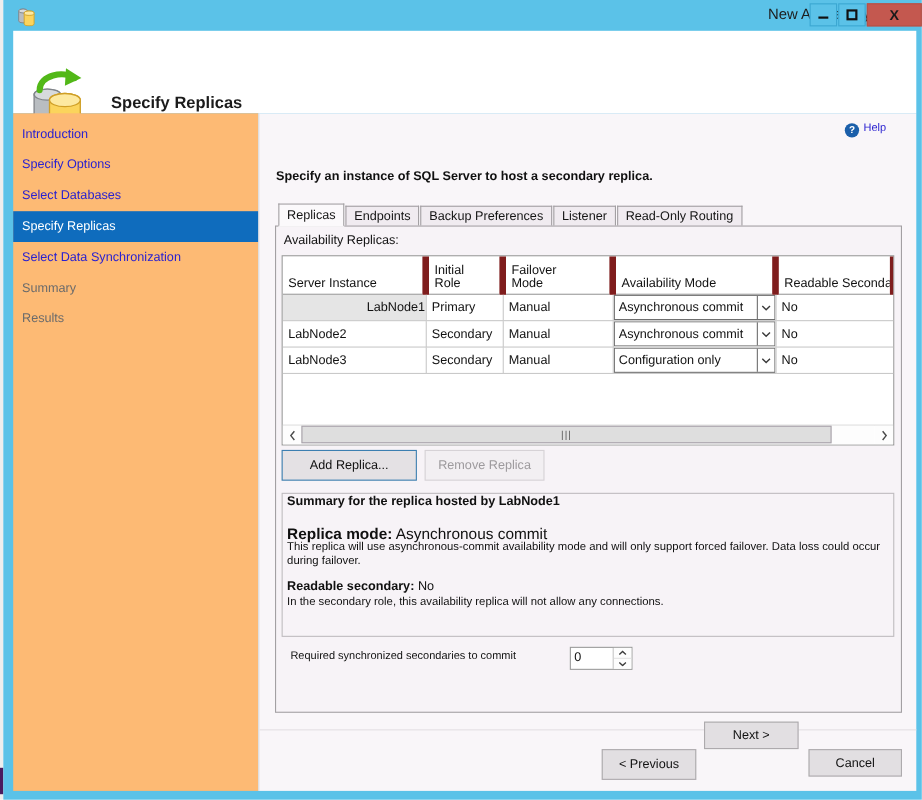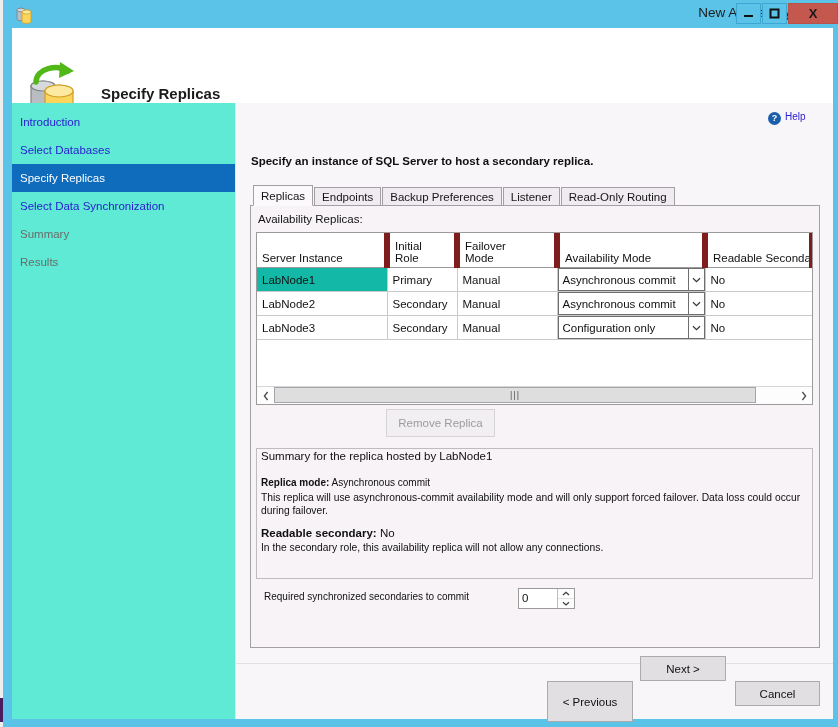--- a/index.html
+++ b/index.html
@@ -16,21 +16,21 @@
   .win-btn{position:absolute;top:3px;height:21px;border:1px solid #3ba7d2;background:#5bc2e8;
            display:flex;align-items:center;justify-content:center;font-size:11px;color:#101010;box-sizing:border-box;}
   .win-min{left:733px;width:25px;}
   .win-max{left:759px;width:25px;}
   .win-close{left:785px;width:50px;background:#c4584f;border-color:#b65247;color:#1a1a1a;font-size:13px;font-weight:bold;}
 
   .header{position:absolute;left:9px;top:28px;width:821px;height:75px;background:#ffffff;}
   .header-icon{position:absolute;left:16px;top:32px;}
   .header-title{position:absolute;left:89px;top:57px;font-size:15px;font-weight:bold;color:#1b1b1b;}
 
-  .sidebar{position:absolute;left:9px;top:103px;width:223px;height:616px;background:#5eead4;}
+  .sidebar{position:absolute;left:9px;top:103px;width:223px;height:616px;background:#fdba74;}
   .nav{position:absolute;left:0;top:5px;width:223px;}
   .nav-item{height:28px;line-height:28px;padding-left:8px;font-size:11.5px;color:#2a21d0;
             box-sizing:border-box;white-space:nowrap;}
   .nav-item.disabled{color:#6b6b6b;}
   .nav-item.selected{background:#0f6cbd;color:#ffffff;}
 
   .content{position:absolute;left:232px;top:103px;width:598px;height:616px;background:#f9f6f9;border-left:1px solid #e8e3e8;box-sizing:border-box;}
 
   .help-icon{position:absolute;left:765px;top:112px;width:13px;height:13px;border-radius:50%;
              background:#1b5faa;color:#fff;font-size:9px;font-weight:bold;line-height:13px;text-align:center;}
@@ -50,56 +50,56 @@
 
   .grid-wrap{position:absolute;left:253px;top:232px;width:557px;height:173px;background:#ffffff;
              border:1px solid #9b9b9b;box-sizing:border-box;overflow:hidden;}
   table.grid{border-collapse:collapse;table-layout:fixed;width:555px;}
   table.grid th{font-weight:normal;font-size:11.5px;color:#111;text-align:left;vertical-align:bottom;
                 padding:0 0 3px 5px;border-right:6px solid #7f1d1d;border-bottom:1px solid #9b9b9b;height:31px;
                 overflow:hidden;white-space:nowrap;}
   table.grid td{font-size:11.5px;color:#111;height:23px;padding:0;border-right:1px solid #c9c9c9;
                 border-bottom:1px solid #c9c9c9;overflow:hidden;white-space:nowrap;vertical-align:middle;}
   table.grid td .cellpad{padding-left:5px;}
-  td.sel-cell{background:#14b8a6;color:#ffffff;}
+  td.sel-cell{background:#e5e5e5;color:#ffffff;text-align:right;}
   .combo{display:flex;align-items:center;height:23px;border:1px solid #6e6e6e;box-sizing:border-box;background:#fff;}
   .combo-text{flex:1;padding-left:4px;overflow:hidden;white-space:nowrap;}
   .combo-arrow{width:15px;height:21px;border-left:1px solid #6e6e6e;display:flex;align-items:center;justify-content:center;}
 
   .hscroll{position:absolute;left:0;bottom:0;width:555px;height:17px;background:#ffffff;border-top:1px solid #d6d6d6;
            display:flex;align-items:stretch;}
   .sc-btn{width:17px;display:flex;align-items:center;justify-content:center;background:#fdfdfd;}
   .sc-track{flex:1;position:relative;background:#fdfdfd;}
   .sc-thumb{position:absolute;left:0;top:0;width:482px;height:16px;background:#dedede;border:1px solid #a8a2aa;
             box-sizing:border-box;display:flex;align-items:center;justify-content:center;}
   .sc-grip{font-size:9px;color:#555;letter-spacing:1px;}
 
   .btn{font-size:11.5px;color:#111;background:#e2dfe2;border:1px solid #adaaad;box-sizing:border-box;
        display:flex;align-items:center;justify-content:center;}
   .btn-add{position:absolute;left:253px;top:409px;width:123px;height:28px;border:1px solid #3c7fb1;background:#e4e1e4;}
   .btn-remove{position:absolute;left:383px;top:409px;width:109px;height:28px;background:#f2eff2;border:1px solid #d6d2d6;color:#9d9a9d;}
 
   .summary-box{position:absolute;left:253px;top:448px;width:557px;height:131px;border:1px solid #bfbcbf;box-sizing:border-box;}
-  .sum-title{position:absolute;left:258px;top:450px;font-size:11.5px;font-weight:normal;color:#101010;}
-  .sum-l1{position:absolute;left:258px;top:477px;font-size:10px;color:#101010;}
+  .sum-title{position:absolute;left:258px;top:450px;font-size:11.5px;font-weight:bold;color:#101010;}
+  .sum-l1{position:absolute;left:258px;top:477px;font-size:14px;color:#101010;}
   .sum-p1{position:absolute;left:258px;top:491px;width:546px;font-size:10.3px;line-height:13px;color:#101010;}
   .sum-l2{position:absolute;left:258px;top:527px;font-size:11.5px;color:#101010;}
   .sum-p2{position:absolute;left:258px;top:541px;width:546px;font-size:10.3px;line-height:13px;color:#101010;}
   .bold{font-weight:bold;}
 
   .spin-label{position:absolute;left:261px;top:591px;font-size:10px;color:#111;}
   .spinner{position:absolute;left:515px;top:588px;width:57px;height:21px;background:#ffffff;border:1px solid #9b9b9b;
            box-sizing:border-box;display:flex;align-items:stretch;}
   .spin-value{flex:1;font-size:11.5px;color:#111;padding-left:3px;line-height:19px;}
   .spin-btns{width:16px;border-left:1px solid #bdbdbd;display:flex;flex-direction:column;}
   .spin-up,.spin-dn{flex:1;display:flex;align-items:center;justify-content:center;background:#fdfdfd;}
   .spin-up{border-bottom:1px solid #e2e2e2;}
 
   .footer-sep{position:absolute;left:233px;top:663px;width:597px;height:1px;background:#e4e0e4;}
-  .btn-prev{position:absolute;left:544px;top:681px;width:86px;height:41px;}
+  .btn-prev{position:absolute;left:544px;top:681px;width:86px;height:28px;}
   .btn-next{position:absolute;left:637px;top:656px;width:86px;height:25px;}
   .btn-cancel{position:absolute;left:732px;top:681px;width:85px;height:25px;}
 </style>
 </head>
 <body>
 
 <div id="root">
 
   <div class="desk-strip"></div>
   <div class="desk-strip-dark"></div>
@@ -137,20 +137,21 @@
           <path d="M8 22 C8 8 30 4 40 11" fill="none" stroke="#52b818" stroke-width="5.5" stroke-linecap="round"></path>
           <path d="M32 2 L46 11 L31 18 Z" fill="#52b818"></path>
         </svg>
       </div>
       <div class="header-title">Specify Replicas</div>
     </div>
 
     <div class="sidebar">
       <div class="nav">
         <div class="nav-item">Introduction</div>
+        <div class="nav-item">Specify Options</div>
         <div class="nav-item">Select Databases</div>
         <div class="nav-item selected">Specify Replicas</div>
         <div class="nav-item">Select Data Synchronization</div>
         <div class="nav-item disabled">Summary</div>
         <div class="nav-item disabled">Results</div>
       </div>
     </div>
 
     <div class="content"></div>
 
@@ -289,20 +290,21 @@
           </div>
         </div>
         <div class="sc-btn">
           <svg width="6" height="10" viewBox="0 0 6 10">
               <path d="M1.4 1 L4.6 5 L1.4 9" fill="none" stroke="#4a4a4a" stroke-width="1.3"></path>
             </svg>
         </div>
       </div>
     </div>
 
+    <div class="btn btn-add">Add Replica...</div>
     <div class="btn btn-remove">Remove Replica</div>
 
     <div class="summary-box"></div>
     <div class="sum-title">Summary for the replica hosted by LabNode1</div>
     <div class="sum-l1">
       <span class="bold">Replica mode:</span>
       <span>Asynchronous commit</span>
     </div>
     <div class="sum-p1">This replica will use asynchronous-commit availability mode and will only support forced failover. Data loss could occur during failover.</div>
     <div class="sum-l2">

